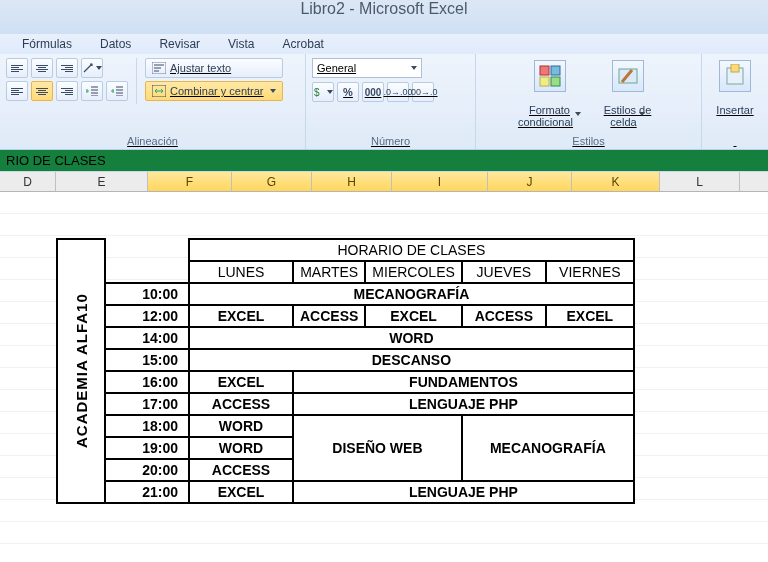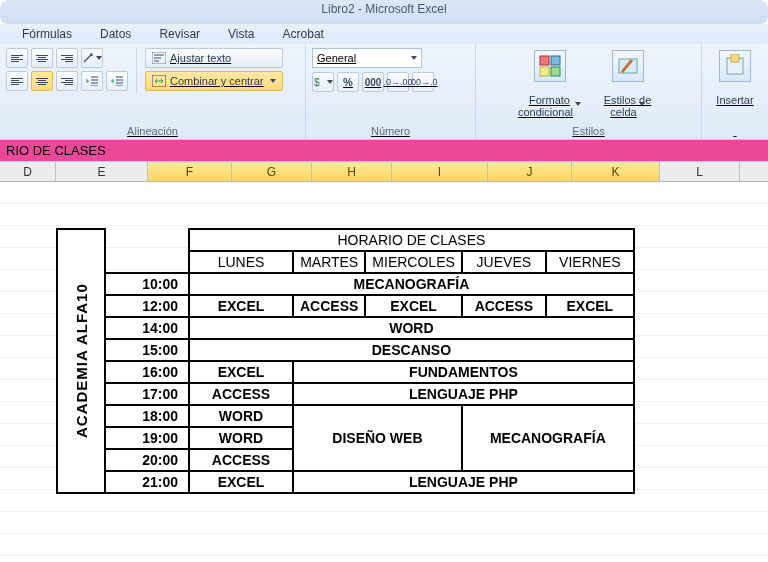--- a/index.html
+++ b/index.html
@@ -1,19 +1,19 @@
 <!DOCTYPE html>
 <html><head>
 <meta charset="utf-8">
 <style>
 * { box-sizing: border-box; margin: 0; padding: 0; font-family: "Segoe UI", Tahoma, sans-serif; }
 body { width: 768px; height: 562px; background: #fff; overflow: hidden; font-size: 11px; }
 
 
-.titlebar { height: 24px; background: linear-gradient(#dce7f5,#cfe0f4); text-align: center; font-size: 12px; color: #4a5a6a; line-height: 18px; border-radius: 8px; }
+.titlebar { height: 34px; background: linear-gradient(#dce7f5,#cfe0f4); text-align: center; font-size: 16px; color: #4a5a6a; line-height: 18px; }
 
 
 .menutabs { height: 20px; background: linear-gradient(#e8f0fb,#dfeafb); display: flex; gap: 28px; padding-left: 22px; align-items: center; color: #2b3d55; font-size: 12px; }
 .menutabs span { cursor: default; }
 
 
 .ribbon { height: 96px; background: linear-gradient(#eef4fc,#dfeaf8); border-bottom: 1px solid #b9cde6; display: flex; }
 .rgroup { border-right: 1px solid #c7d7ec; display: flex; flex-direction: column; justify-content: space-between; padding: 4px 6px 2px; text-decoration: underline; }
 .rgroup-label { text-align: center; font-size: 11px; color: #5a6b82; padding-top: 2px; }
 .rgroup-body { display: flex; align-items: flex-start; gap: 6px; flex: 1; }
@@ -37,21 +37,21 @@
 
 
 .combo { height: 20px; border: 1px solid #abc0da; background: #fff; display: inline-flex; align-items: center; padding: 0 4px; font-size: 11px; min-width: 110px; justify-content: space-between; }
 
 
 .bigbtn { width: 72px; display: flex; flex-direction: column; align-items: center; gap: 12px; padding: 2px 2px; border-radius: 2px; }
 .bigbtn .bigicon { width: 32px; height: 32px; border:1px solid #9fb8d6; background: linear-gradient(#f3f8ff,#d8e7fb); display:flex; align-items:center; justify-content:center; }
 .bigbtn .lbl { font-size: 11px; color:#2b3d55; text-align:center; line-height:12px; }
 
 
-.fbar { height: 22px; border-bottom: 1px solid #c7d7ec; display:flex; align-items:center; padding-left:6px; font-size: 13px; background:#ec4899; }
+.fbar { height: 22px; border-bottom: 1px solid #c7d7ec; display:flex; align-items:center; padding-left:6px; font-size: 13px; background:#15803d; }
 
 
 .colhdrs { height: 20px; display:flex; border-bottom:1px solid #b5b5b5; background:#ececec; }
 .colhdrs div { border-right:1px solid #c0c0c0; display:flex; align-items:center; justify-content:center; font-size:12px; color:#333; }
 .colhdrs div.sel { background: linear-gradient(#ffe79c,#ffd65e); color:#5a4400; }
 
 
 .c-D { width: 56px; } .c-E { width: 92px; } .c-F { width: 84px; }
 .c-G { width: 80px; } .c-H { width: 80px; } .c-I { width: 96px; }
 .c-J { width: 84px; } .c-K { width: 88px; } .c-L { width: 80px; }

